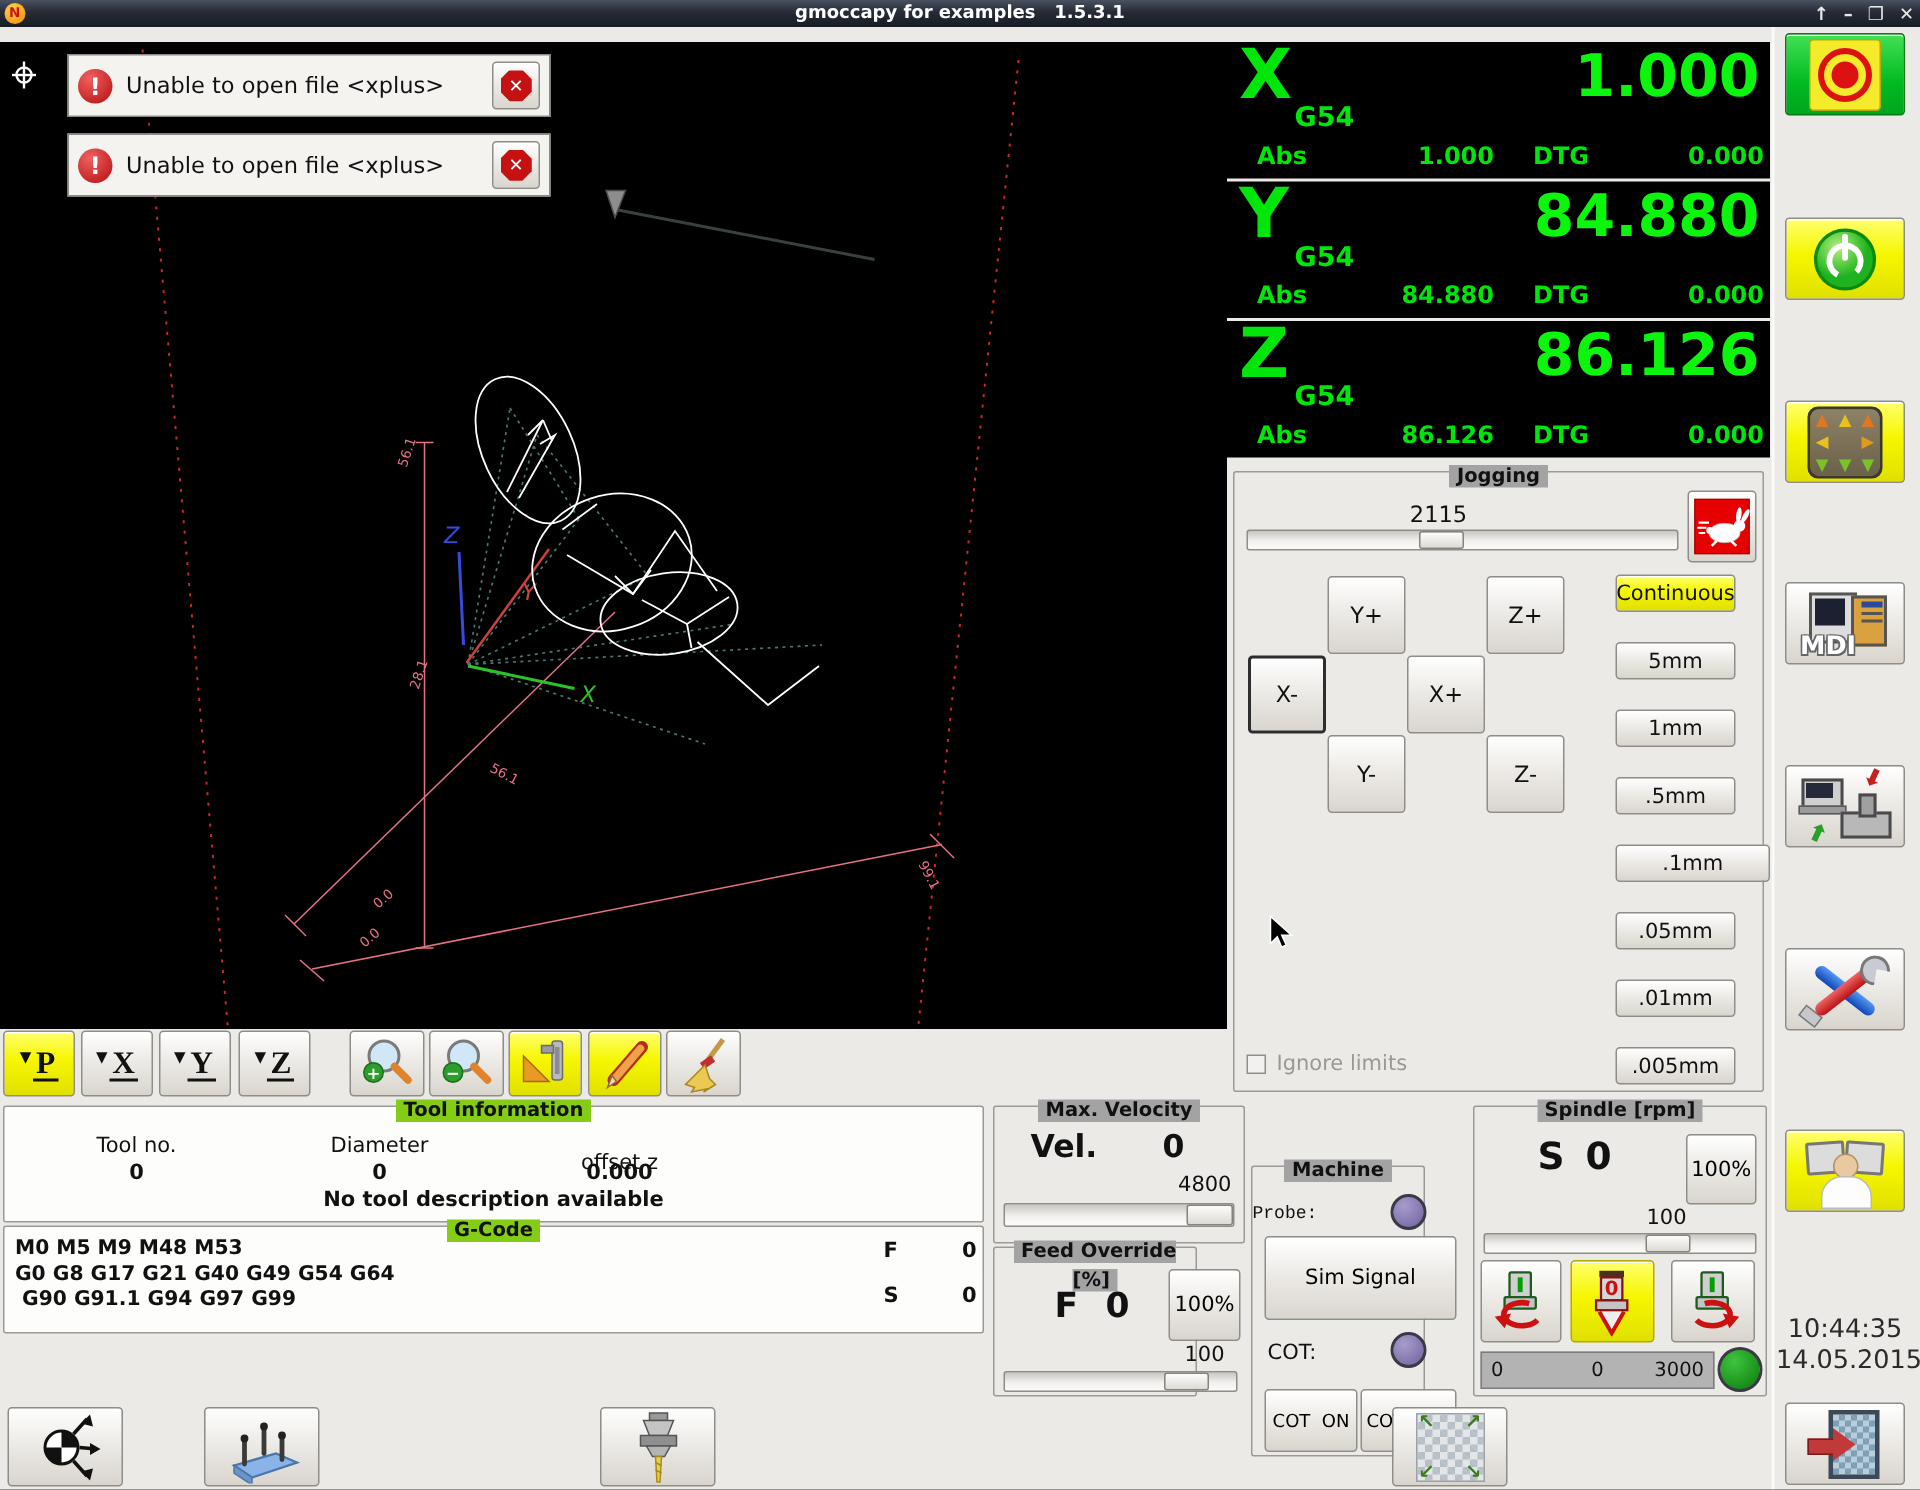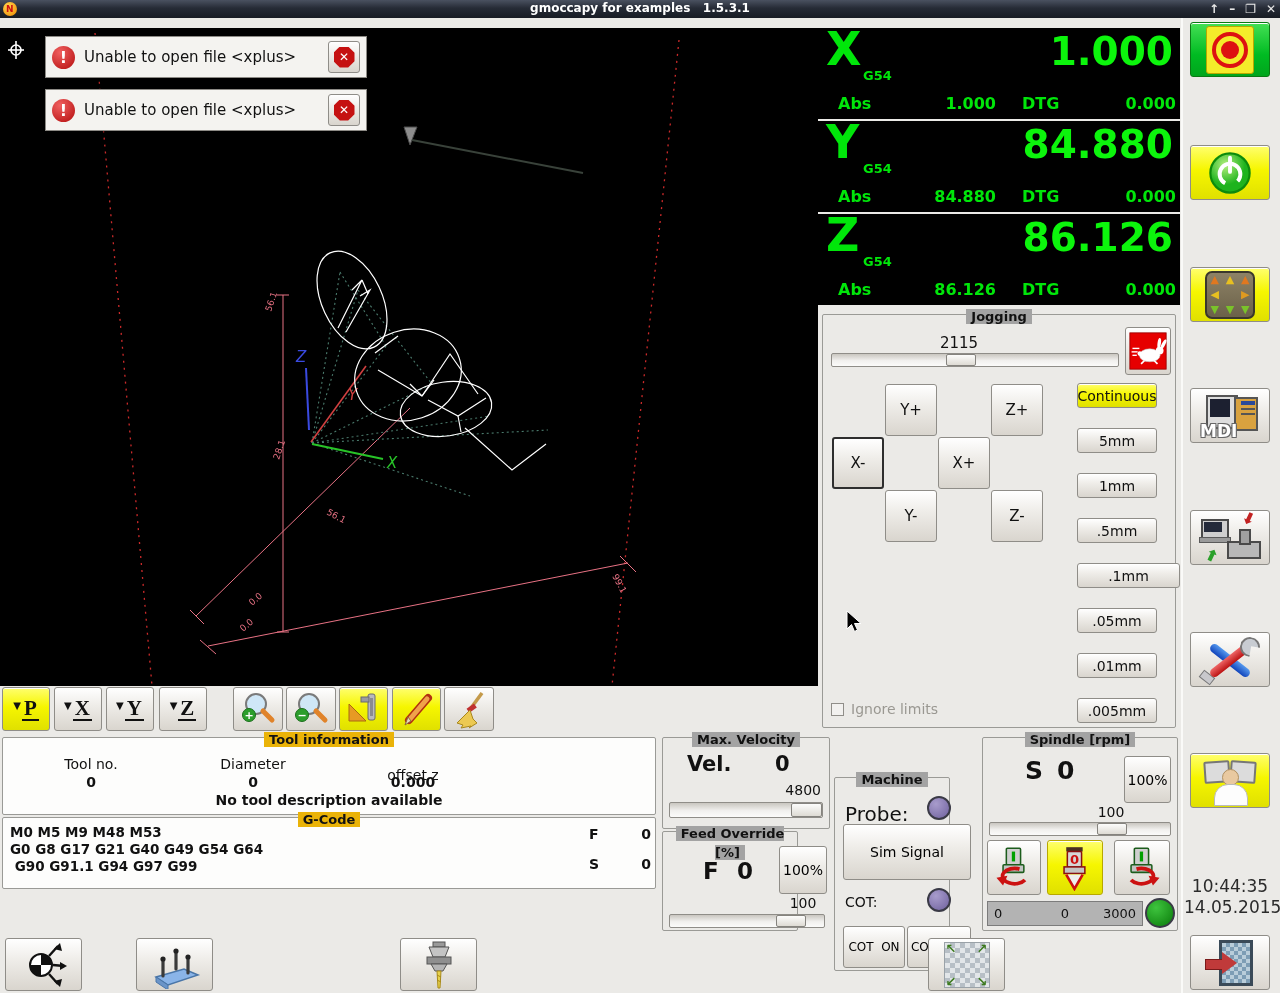--- a/index.html
+++ b/index.html
@@ -19,21 +19,21 @@
   
   .btn{position:absolute;background:linear-gradient(#ffffff,#efede9 40%,#d9d5ce);
     border:1px solid #8f8d88;border-radius:3px;box-shadow:inset 0 1px 0 #fff;
     display:flex;align-items:center;justify-content:center;box-sizing:border-box;}
   .btn.yellow{background:linear-gradient(#ffff6e,#f6f600 45%,#e0e000);}
   .btn.greenbg{background:linear-gradient(#44e055,#00bb22 60%,#00a51d);}
   .frame{position:absolute;border:1px solid #9a9a96;border-radius:2px;box-sizing:border-box;}
   .frame.white{background:#fdfdfc;}
   .legend{position:absolute;top:-9px;left:0;right:0;text-align:center;pointer-events:none;}
   .legend span{background:#a3a3a3;padding:0 5px;font-size:13px;font-weight:bold;color:#111;}
-  .frame.white .legend span{background:#eab308;}
+  .frame.white .legend span{background:#84cc16;}
   .trough{position:absolute;height:14px;background:linear-gradient(#c9c6c0,#f1f0ee 55%,#fbfbfa);
     border:1px solid #8f8d88;border-radius:2px;box-sizing:border-box;}
   .shandle{position:absolute;top:0px;bottom:0px;background:linear-gradient(#fcfcfb,#dedbd4);
     border:1px solid #85837e;border-radius:2px;box-sizing:border-box;}
   .led{position:absolute;border-radius:50%;border:2px solid #3a3a46;box-sizing:border-box;}
   .led.purple{background:radial-gradient(circle at 35% 30%,#a89ccc,#6f619e);}
   .led.green{background:radial-gradient(circle at 35% 30%,#3ec43e,#0a7a0a);}
   .lbl{position:absolute;color:#111;}
   .c{text-align:center;} .r{text-align:right;}
   
@@ -45,21 +45,21 @@
     background:radial-gradient(circle at 35% 28%,#f06060,#b40d0d);color:#fff;
     font-size:16px;font-weight:bold;display:flex;align-items:center;justify-content:center;}
   .toast .msg{font-size:15px;color:#111;flex:1;}
   .toast .closebtn{position:relative;flex:none;width:32px;height:32px;}
   .oct{width:21px;height:21px;background:#c51111;color:#fff;font-size:12px;font-weight:bold;
     display:flex;align-items:center;justify-content:center;
     clip-path:polygon(30% 0,70% 0,100% 30%,100% 70%,70% 100%,30% 100%,0 70%,0 30%);}
   
   .dro-row{position:absolute;left:818px;width:362px;height:91px;background:#000;}
   .dro-letter{position:absolute;left:8px;top:-2px;font-size:46px;font-weight:bold;color:#00e60a;line-height:1;}
-  .dro-system{position:absolute;left:45px;top:40px;font-size:13px;font-weight:bold;color:#00e60a;}
+  .dro-system{position:absolute;left:45px;top:40px;font-size:18px;font-weight:bold;color:#00e60a;}
   .dro-value{position:absolute;right:7px;top:4px;font-size:39px;font-weight:bold;color:#0cf50c;line-height:1;}
   .dro-sub{position:absolute;left:20px;right:4px;bottom:6px;display:grid;
     grid-template-columns:48px 110px 26px 52px 1fr;
     font-size:16px;font-weight:bold;color:#00e60a;}
   .dro-sub .v{text-align:right;}
   
   .jogbtn{font-size:15px;color:#111;}
   .incbtn{font-size:14px;color:#111;}
   .kbfocus{border:2px solid #2e2e2e;}
   .chk{position:absolute;width:13px;height:13px;background:#f2f1ef;border:1px solid #908e89;box-sizing:border-box;}
@@ -390,21 +390,21 @@
         <span>100%</span>
       </div>
     <span class="lbl c" style="position:absolute;left:116px;top:63px;width:48px;font-size:14px;">100</span>
     <div class="trough" style="left:6px;top:82px;width:156px;">
       <div class="shandle" style="left:106px;width:30px;"></div>
     </div>
   </div>
 
   <div class="frame" style="left:834px;top:737px;width:116px;height:194px;margin-top:40px;">
     <div class="legend"><span>Machine</span></div>
-    <span class="lbl" style="position:absolute;left:10px;top:24px;font-size:20px;">Probe:</span>
+    <span class="lbl" style="position:absolute;left:0;top:24px;font-size:12px;font-family:Liberation Mono, monospace;">Probe:</span>
     <span class="led purple" style="left:92px;top:18px;width:24px;height:24px;"></span>
     <div class="btn" style="left:8px;top:46px;width:128px;height:56px;font-size:14px;">
         <span>Sim Signal</span>
       </div>
     <span class="lbl" style="position:absolute;left:10px;top:116px;font-size:14px;">COT:</span>
     <span class="led purple" style="left:92px;top:110px;width:24px;height:24px;"></span>
     <div class="btn" style="left:8px;top:148px;width:62px;height:42px;font-size:12px;white-space:pre;"><span>COT  ON</span></div>
     <div class="btn" style="left:72px;top:148px;width:64px;height:42px;font-size:12px;white-space:pre;"><span>COT  OFF</span></div>
   </div>
 

